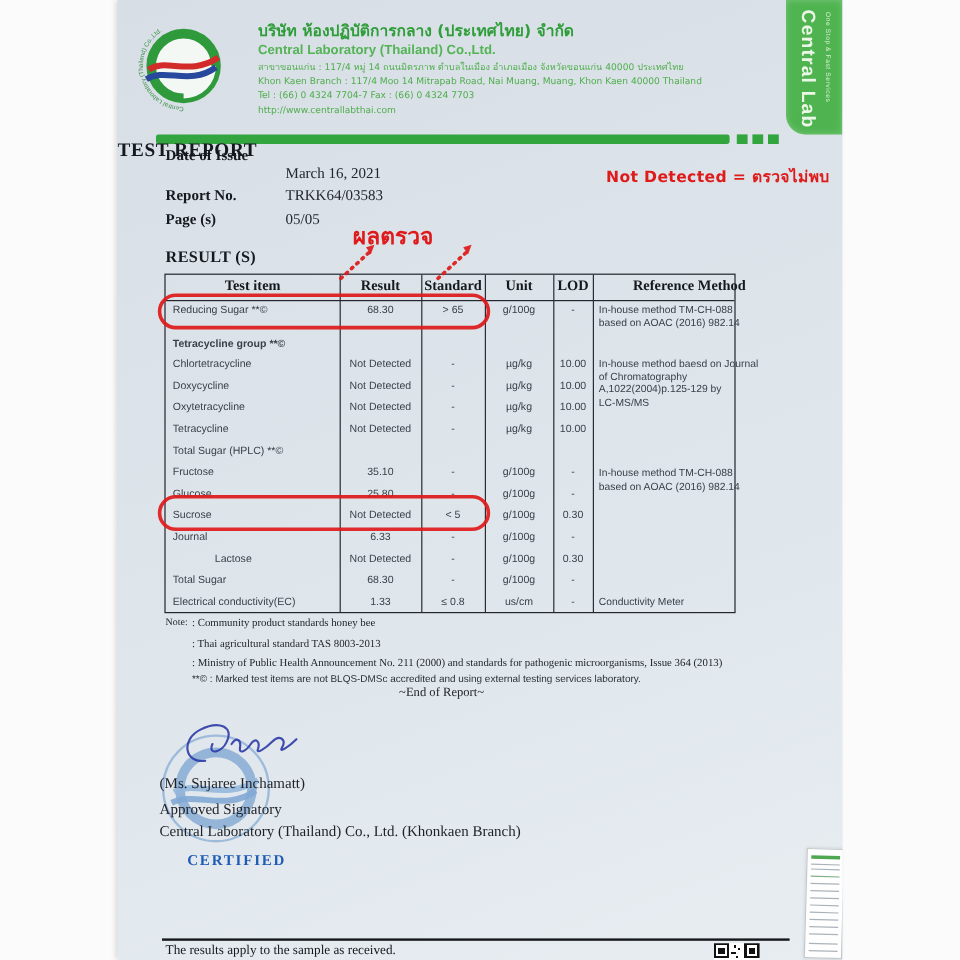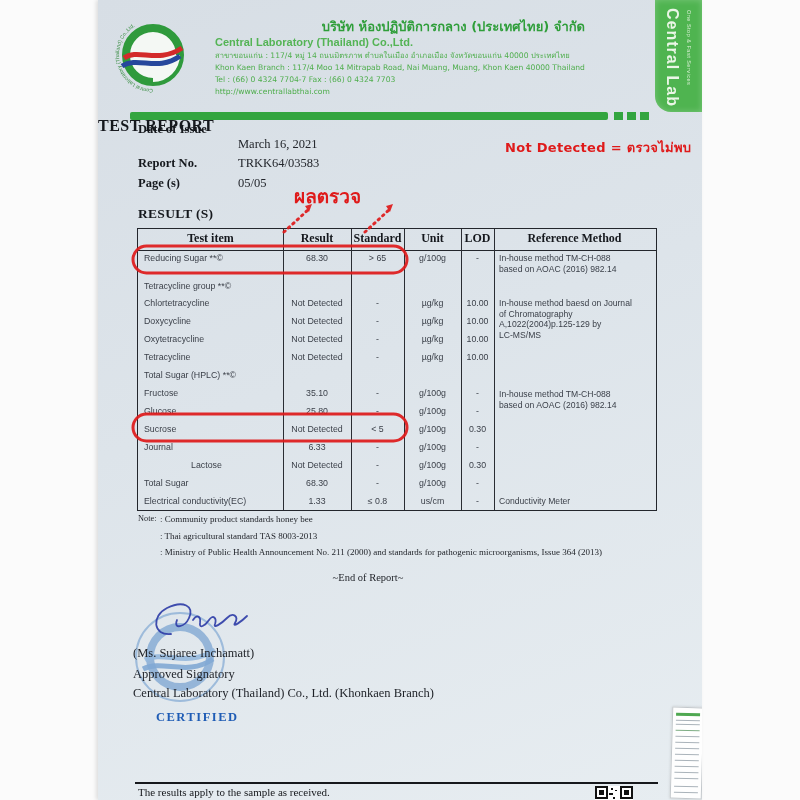--- a/index.html
+++ b/index.html
@@ -12,21 +12,21 @@
   
   #paper{
     left:98px;top:0;width:604px;height:800px;
     background:linear-gradient(160deg,#d7dee5 0%,#dde4ea 45%,#e7edf1 100%);
     box-shadow:-2px 0 4px rgba(0,0,0,.12);
     overflow:hidden;
   }
   
   #logo{left:14px;top:14px;width:82px;height:82px;}
   .co-block{left:117px;top:20px;width:370px;line-height:1.15;}
-  .co-thai{color:#2f9e3a;font-weight:bold;font-size:13px;font-family:"DejaVu Sans",sans-serif;text-align:right;}
+  .co-thai{color:#2f9e3a;font-weight:bold;font-size:13px;font-family:"DejaVu Sans",sans-serif;}
   .co-en{color:#54b455;font-size:11px;font-weight:bold;font-family:"Liberation Sans",sans-serif;margin-top:1px;}
   .co-small{color:#4fae4d;font-size:7.6px;font-family:"DejaVu Sans",sans-serif;margin-top:2px;line-height:1.35;}
   #greenbar{left:32px;top:112px;width:478px;height:8px;background:#33a53f;border-radius:2px;}
   .bar-seg{top:112px;height:8px;width:9px;background:#33a53f;}
   
   #tab{
     left:557px;top:0;width:47px;height:112px;
     background:#4fb450;border-radius:0 0 0 16px;
     box-shadow:inset 0 0 6px rgba(255,255,255,.25);
   }
@@ -46,21 +46,21 @@
   #title{left:0;top:117px;width:604px;font-size:16px;font-weight:bold;color:#15181d;letter-spacing:.5px;}
   .fld-label{left:40px;width:90px;font-weight:bold;font-size:12.5px;color:#15181d;}
   .fld-value{left:140px;font-size:12.5px;color:#23262c;}
   .red{color:#df1a1a;}
   #ann-nd{left:407px;top:137px;font-family:"DejaVu Sans",sans-serif;font-weight:bold;font-size:13px;letter-spacing:.3px;}
   #ann-result{left:196px;top:181px;font-family:"DejaVu Sans",sans-serif;font-weight:bold;font-size:19px;}
   #ann-standard{left:290px;top:181px;font-family:"DejaVu Sans",sans-serif;font-weight:bold;font-size:19px;}
   #result-heading{left:40px;top:206px;font-weight:bold;font-size:13.5px;color:#15181d;letter-spacing:.3px;}
   
   #tbl{
-    left:39px;top:228px;width:520px;height:283px;
+    left:39px;top:228px;width:476px;height:283px;
     border:1.6px solid #23262c;box-sizing:border-box;
     font-family:"Liberation Sans",sans-serif;color:#3a3f48;
   }
   #tbl .vline{position:absolute;top:0;bottom:0;width:1.2px;background:#2a2d33;}
   #thead{position:relative;height:21px;border-bottom:1.4px solid #23262c;
     font-family:"Liberation Serif",serif;font-weight:bold;color:#15181d;font-size:12px;}
   .hcell{position:absolute;top:2px;text-align:center;}
   .trow{position:relative;}
   .tcell{position:absolute;top:2px;font-size:8.8px;white-space:nowrap;}
   .c-item{text-align:left;}
@@ -151,21 +151,21 @@
     </div>
     <div id="tbody">
         <div class="trow" style="height: 17px;">
           <div class="tcell c-item" style="left: 6px; width: 135px;">Reducing Sugar **©</div>
           <div class="tcell ctr" style="left: 145px; width: 68px;">68.30</div>
           <div class="tcell ctr" style="left: 213px; width: 53px;">&gt; 65</div>
           <div class="tcell ctr" style="left: 266px; width: 57px;">g/100g</div>
           <div class="tcell ctr" style="left: 323px; width: 33px;">-</div>
         </div>
         <div class="trow" style="height: 11px;"></div>
-        <div class="trow" style="height: 17px;">
+        <div class="trow" style="height: 17px; font-weight: bold;">
           <div class="tcell c-item" style="left: 6px; width: 135px;">Tetracycline group **©</div>
         </div>
         <div class="trow" style="height: 18px;">
           <div class="tcell c-item" style="left: 6px; width: 135px;">Chlortetracycline</div>
           <div class="tcell ctr" style="left: 145px; width: 68px;">Not Detected</div>
           <div class="tcell ctr" style="left: 213px; width: 53px;">-</div>
           <div class="tcell ctr" style="left: 266px; width: 57px;">µg/kg</div>
           <div class="tcell ctr" style="left: 323px; width: 33px;">10.00</div>
         </div>
         <div class="trow" style="height: 18px;">
@@ -214,21 +214,21 @@
           <div class="tcell ctr" style="left: 323px; width: 33px;">0.30</div>
         </div>
         <div class="trow" style="height: 18px;">
           <div class="tcell c-item" style="left: 6px; width: 135px;">Journal</div>
           <div class="tcell ctr" style="left: 145px; width: 68px;">6.33</div>
           <div class="tcell ctr" style="left: 213px; width: 53px;">-</div>
           <div class="tcell ctr" style="left: 266px; width: 57px;">g/100g</div>
           <div class="tcell ctr" style="left: 323px; width: 33px;">-</div>
         </div>
         <div class="trow" style="height: 18px;">
-          <div class="tcell c-item" style="left: 18px; width: 135px; padding-left: 35px;">Lactose</div>
+          <div class="tcell c-item" style="left: 6px; width: 135px; padding-left: 35px;">Lactose</div>
           <div class="tcell ctr" style="left: 145px; width: 68px;">Not Detected</div>
           <div class="tcell ctr" style="left: 213px; width: 53px;">-</div>
           <div class="tcell ctr" style="left: 266px; width: 57px;">g/100g</div>
           <div class="tcell ctr" style="left: 323px; width: 33px;">0.30</div>
         </div>
         <div class="trow" style="height: 18px;">
           <div class="tcell c-item" style="left: 6px; width: 135px;">Total Sugar</div>
           <div class="tcell ctr" style="left: 145px; width: 68px;">68.30</div>
           <div class="tcell ctr" style="left: 213px; width: 53px;">-</div>
           <div class="tcell ctr" style="left: 266px; width: 57px;">g/100g</div>
@@ -257,20 +257,21 @@
       <div class="vline" style="left: 213px;"></div>
       <div class="vline" style="left: 266px;"></div>
       <div class="vline" style="left: 323px;"></div>
       <div class="vline" style="left: 356px;"></div>
     </div>
 
   <div class="abs note" style="left:40px;top:514px;font-size:8.3px">Note:</div>
   <div class="abs note" style="left:62px;top:514px">: Community product standards honey bee</div>
   <div class="abs note" style="left:62px;top:531px">: Thai agricultural standard  TAS 8003-2013</div>
   <div class="abs note" style="left:62px;top:547px">: Ministry of Public Health Announcement No. 211 (2000) and standards for pathogenic microorganisms, Issue 364 (2013)</div>
+  <div class="abs note-sans" style="left:62px;top:560px">**©  : Marked test items are not BLQS-DMSc accredited and using external testing services laboratory.</div>
   <div id="endreport" class="abs">~End of Report~</div>
 
   <svg id="stamp" class="abs" viewBox="0 0 98 98">
     <circle cx="49" cy="49" r="44" fill="none" stroke="#4f87c6" stroke-width="2" opacity=".7"></circle>
     <circle cx="49" cy="49" r="30" fill="none" stroke="#4f87c6" stroke-width="8" opacity=".8"></circle>
     <path d="M14 52 C 32 42, 56 60, 84 42" fill="none" stroke="#6b9fd4" stroke-width="5" opacity=".9"></path>
     <path d="M12 61 C 32 51, 56 69, 82 51" fill="none" stroke="#4f87c6" stroke-width="5" opacity=".9"></path>
   </svg>
   <svg id="sig" class="abs" viewBox="0 0 120 52">
     <path d="M28 38 C 10 40, 8 20, 24 12 C 40 4, 52 10, 46 22 C 42 31, 30 34, 34 24 M 50 24 C 54 18, 58 20, 57 27 C 56 33, 62 30, 66 24 C 70 18, 74 22, 72 28 C 70 33, 78 28, 84 22 C 90 16, 96 20, 92 27 C 89 32, 98 26, 104 20" fill="none" stroke="#2c3ba6" stroke-width="1.8" stroke-linecap="round" opacity=".9"></path>

